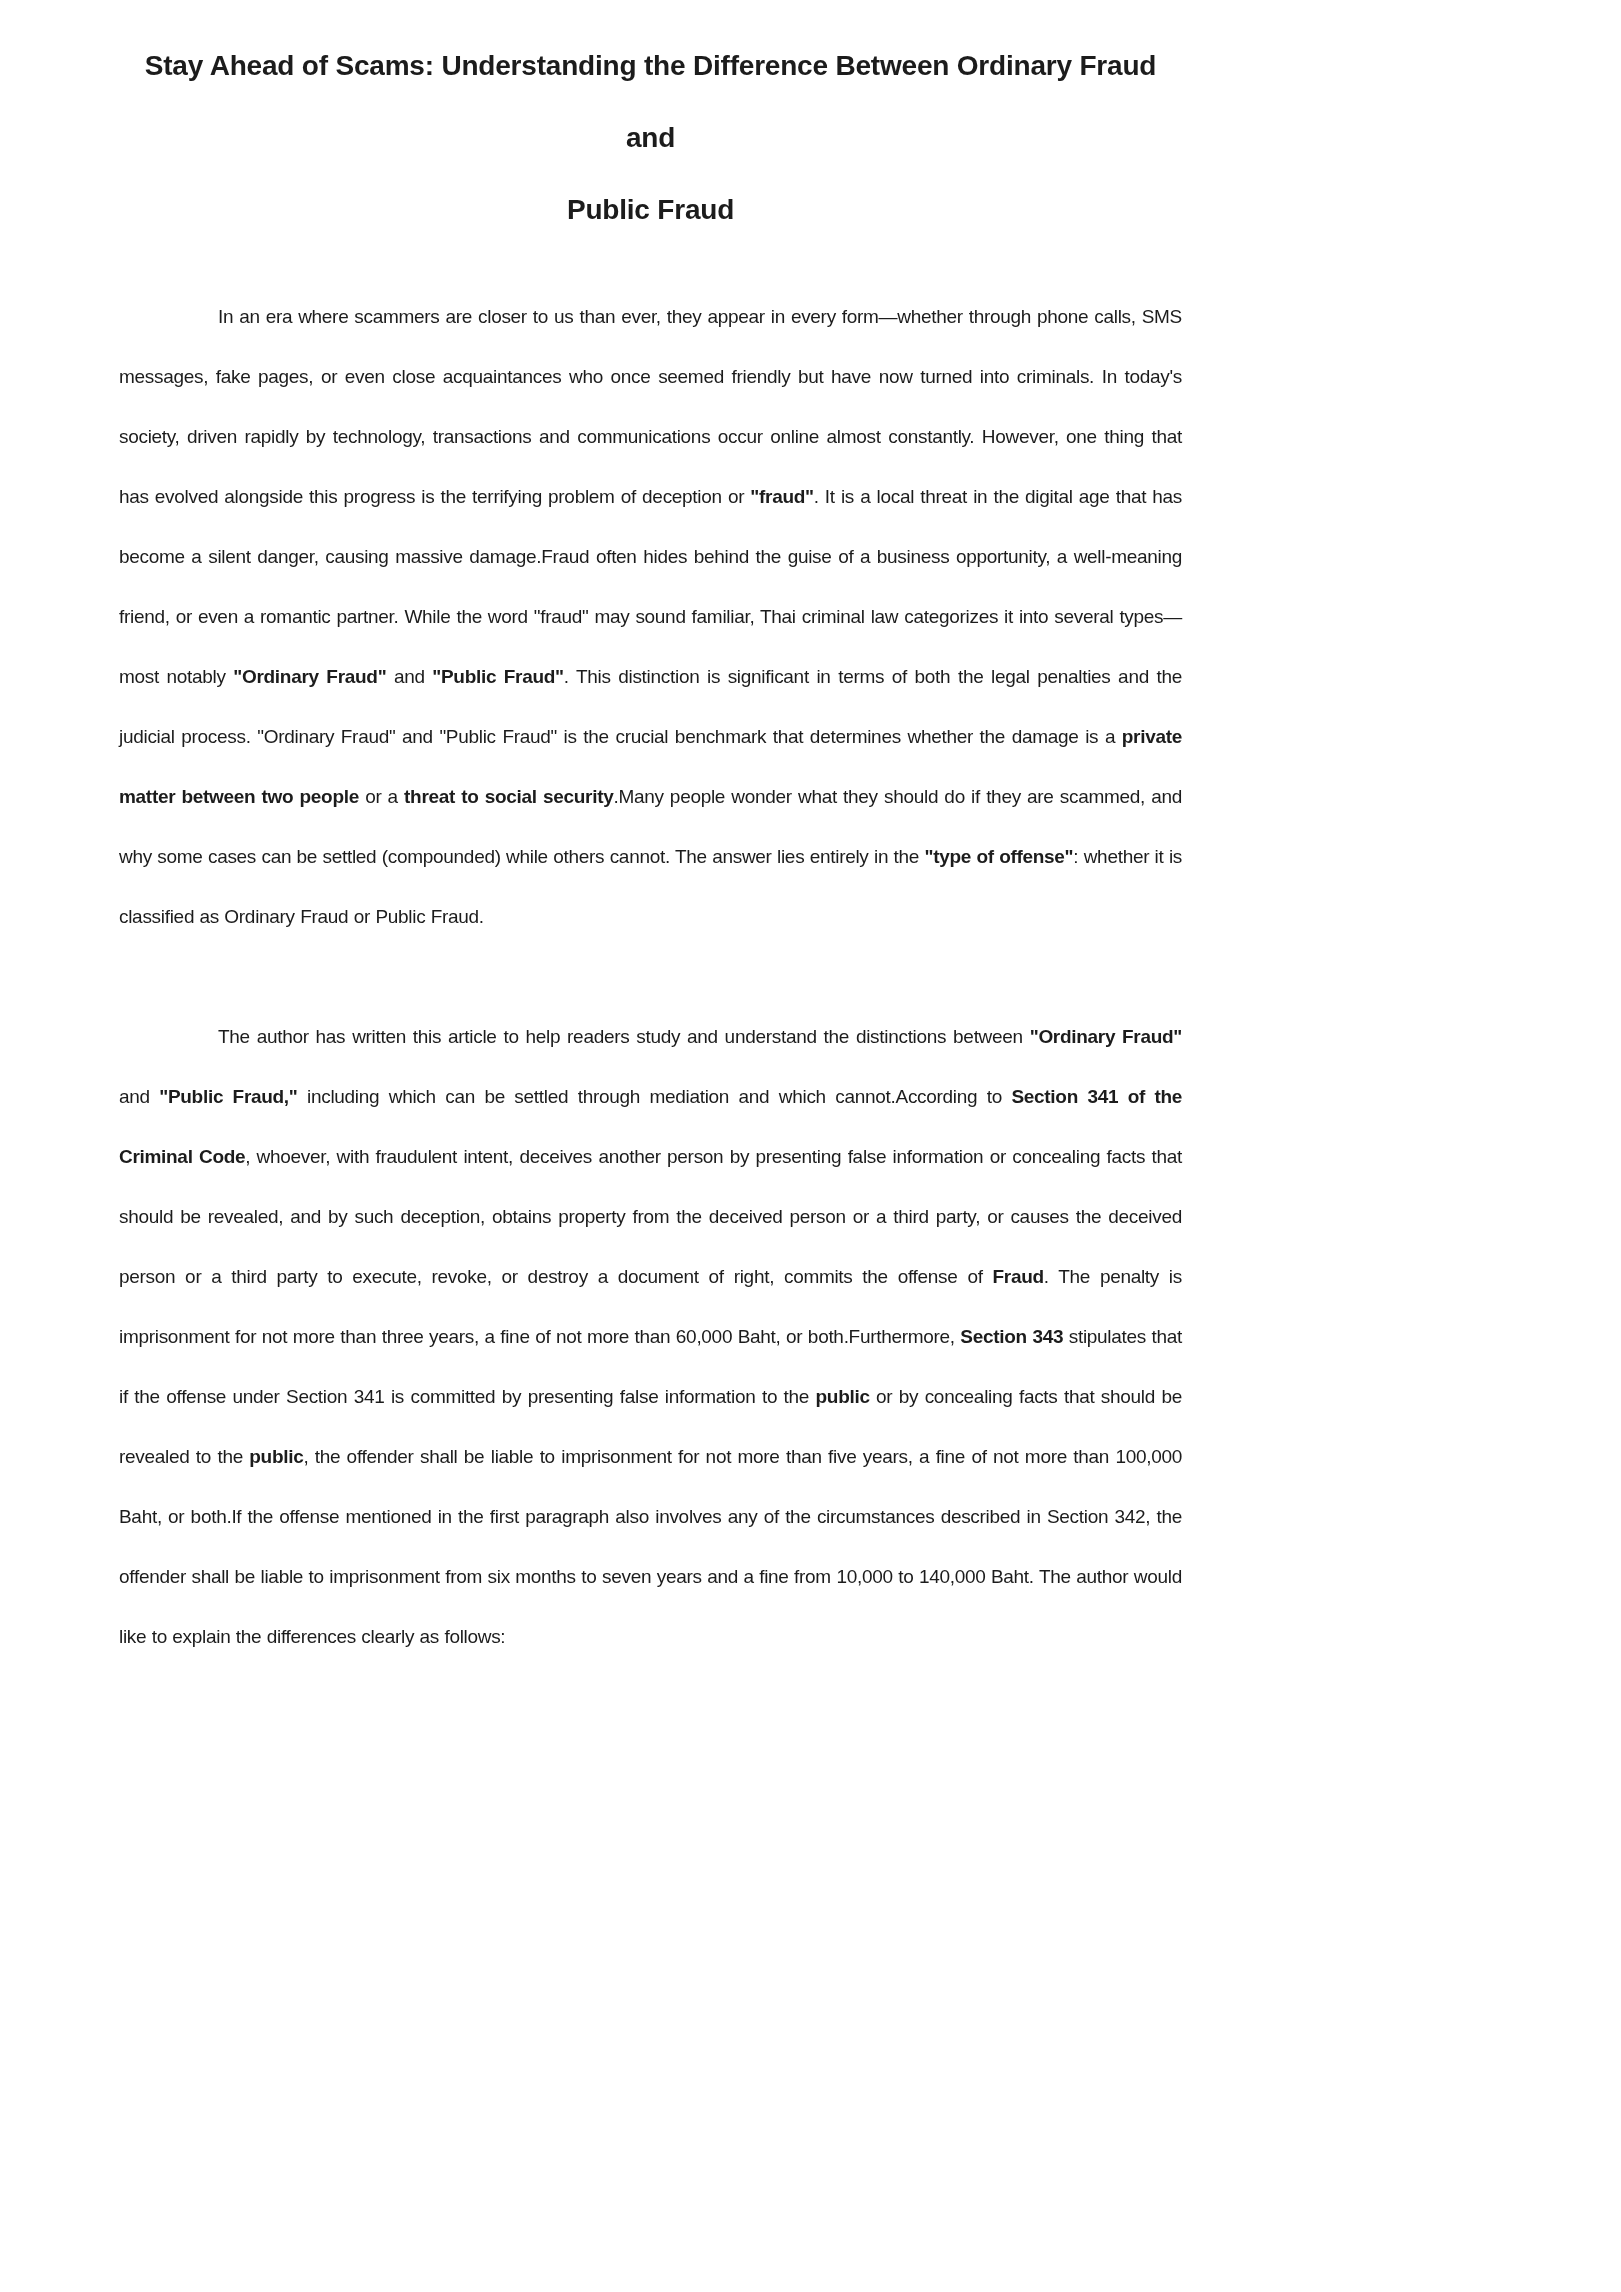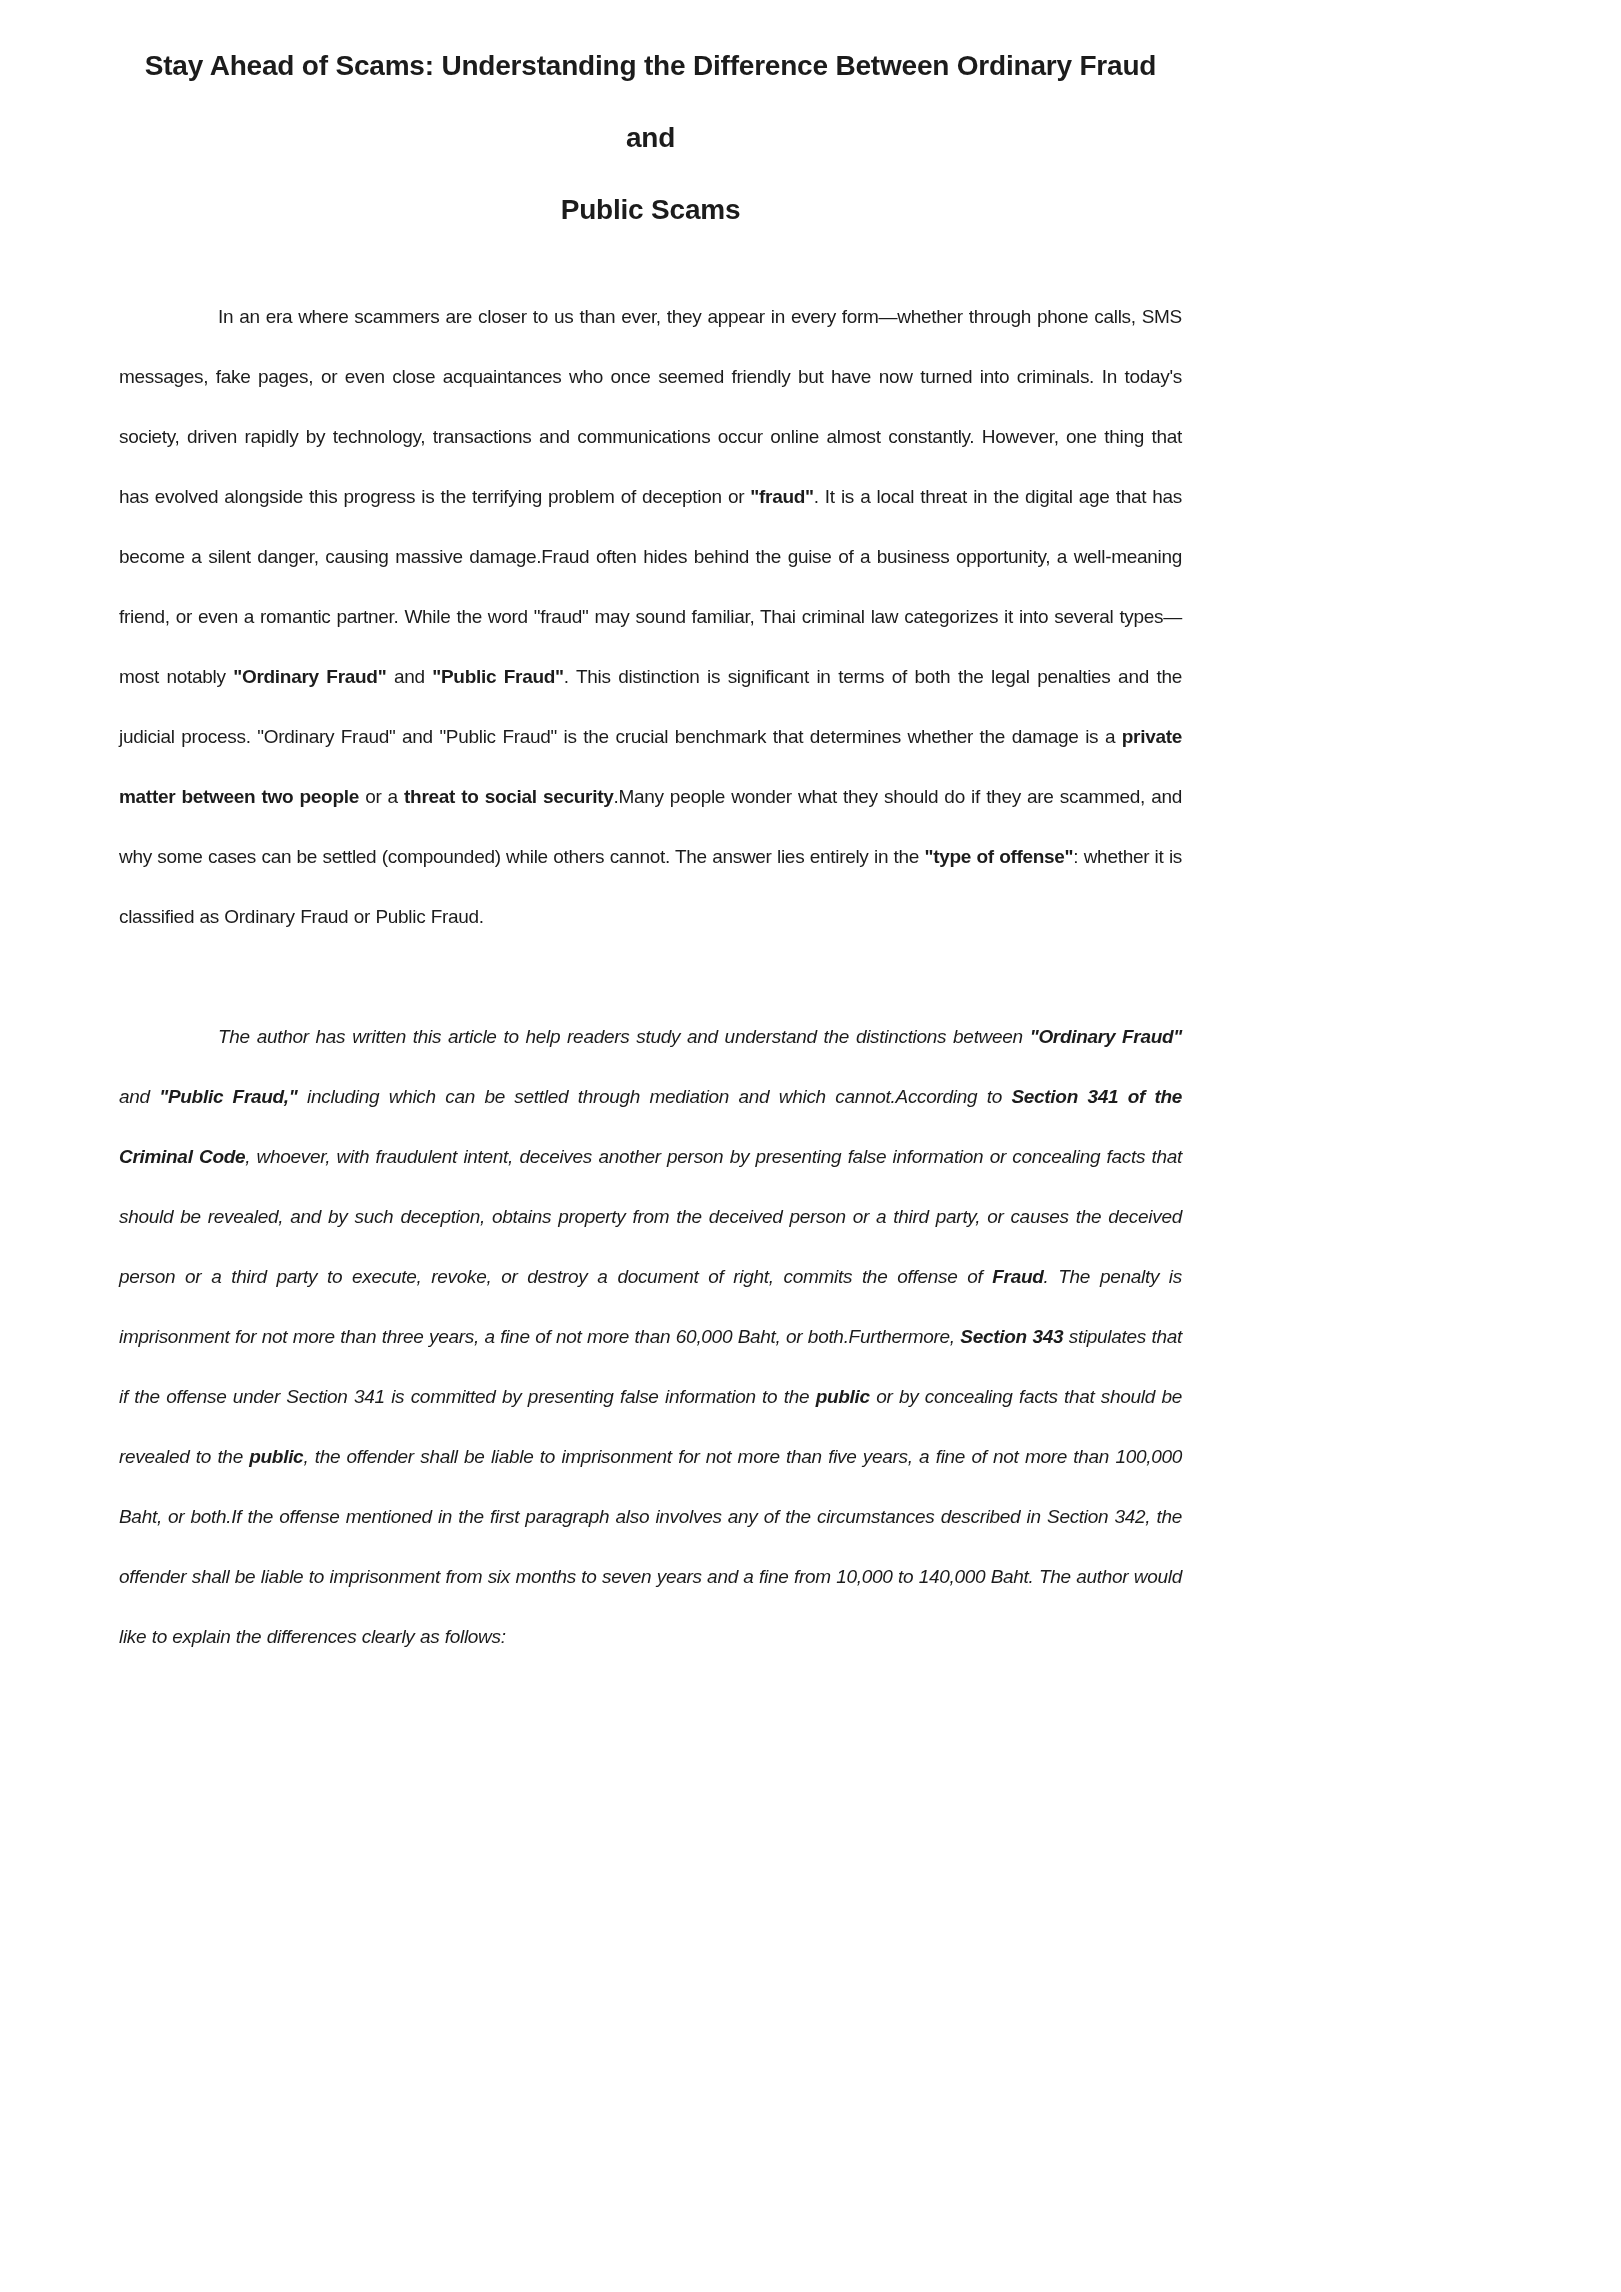--- a/index.html
+++ b/index.html
@@ -37,32 +37,31 @@
     font-weight: normal;
     line-height: 60px;
     text-align: justify;
     text-indent: 99px;
     margin: 0;
     letter-spacing: -0.3px;
     word-spacing: 0.4px;
   }
   .para + .para {
     margin-top: 60px;
-    font-style: italic;
   }
   .bold {
     font-weight: bold;
   }
 </style>
 </head>
 <body>
 
 <div class="page">
   <h1 class="title">
     <span class="title-line">Stay Ahead of Scams: Understanding the Difference Between Ordinary Fraud and</span>
-    <span class="title-line">Public Scams</span>
+    <span class="title-line">Public Fraud</span>
   </h1>
 
   <p class="para"><span>In an era where scammers are closer to us than ever, they appear in every form—whether through phone calls, SMS messages, fake pages, or even close acquaintances who once seemed friendly but have now turned into criminals. In today's society, driven rapidly by technology, transactions and communications occur online almost constantly. However, one thing that has evolved alongside this progress is the terrifying problem of deception or </span><span class="bold">"fraud"</span><span>. It is a local threat in the digital age that has become a silent danger, causing massive damage.Fraud often hides behind the guise of a business opportunity, a well-meaning friend, or even a romantic partner. While the word "fraud" may sound familiar, Thai criminal law categorizes it into several types—most notably </span><span class="bold">"Ordinary Fraud"</span><span> and </span><span class="bold">"Public Fraud"</span><span>. This distinction is significant in terms of both the legal penalties and the judicial process. "Ordinary Fraud" and "Public Fraud" is the crucial benchmark that determines whether the damage is a </span><span class="bold">private matter between two people</span><span> or a </span><span class="bold">threat to social security</span><span>.Many people wonder what they should do if they are scammed, and why some cases can be settled (compounded) while others cannot. The answer lies entirely in the </span><span class="bold">"type of offense"</span><span>: whether it is classified as Ordinary Fraud or Public Fraud.</span></p>
 
   <p class="para"><span>The author has written this article to help readers study and understand the distinctions between </span><span class="bold">"Ordinary Fraud"</span><span> and </span><span class="bold">"Public Fraud,"</span><span> including which can be settled through mediation and which cannot.According to </span><span class="bold">Section 341 of the Criminal Code</span><span>, whoever, with fraudulent intent, deceives another person by presenting false information or concealing facts that should be revealed, and by such deception, obtains property from the deceived person or a third party, or causes the deceived person or a third party to execute, revoke, or destroy a document of right, commits the offense of </span><span class="bold">Fraud</span><span>. The penalty is imprisonment for not more than three years, a fine of not more than 60,000 Baht, or both.Furthermore, </span><span class="bold">Section 343</span><span> stipulates that if the offense under Section 341 is committed by presenting false information to the </span><span class="bold">public</span><span> or by concealing facts that should be revealed to the </span><span class="bold">public</span><span>, the offender shall be liable to imprisonment for not more than five years, a fine of not more than 100,000 Baht, or both.If the offense mentioned in the first paragraph also involves any of the circumstances described in Section 342, the offender shall be liable to imprisonment from six months to seven years and a fine from 10,000 to 140,000 Baht. The author would like to explain the differences clearly as follows:</span></p>
 </div>
 
 
 </body></html>

